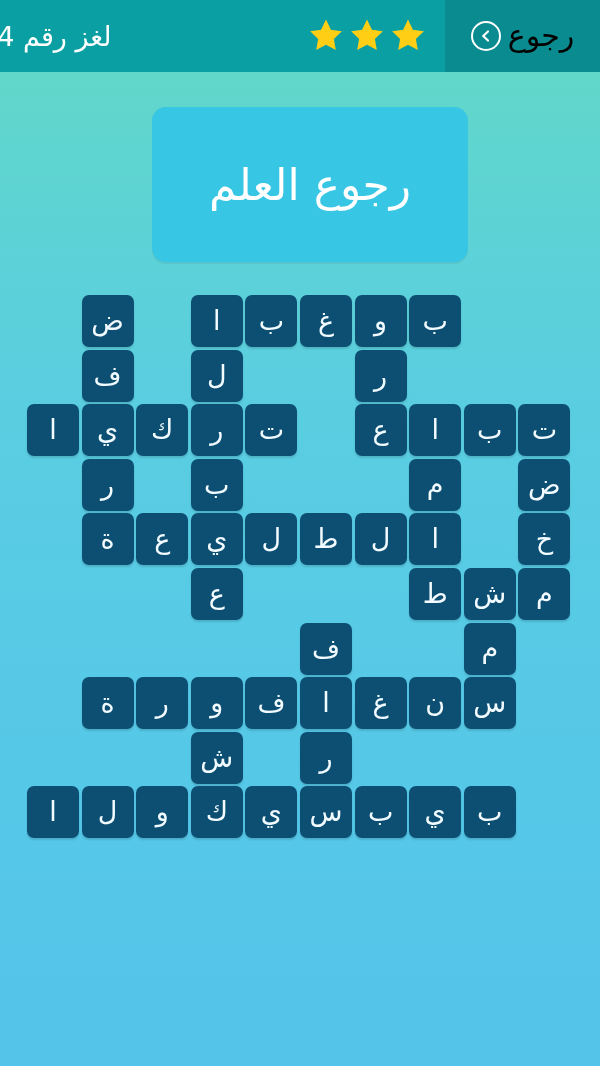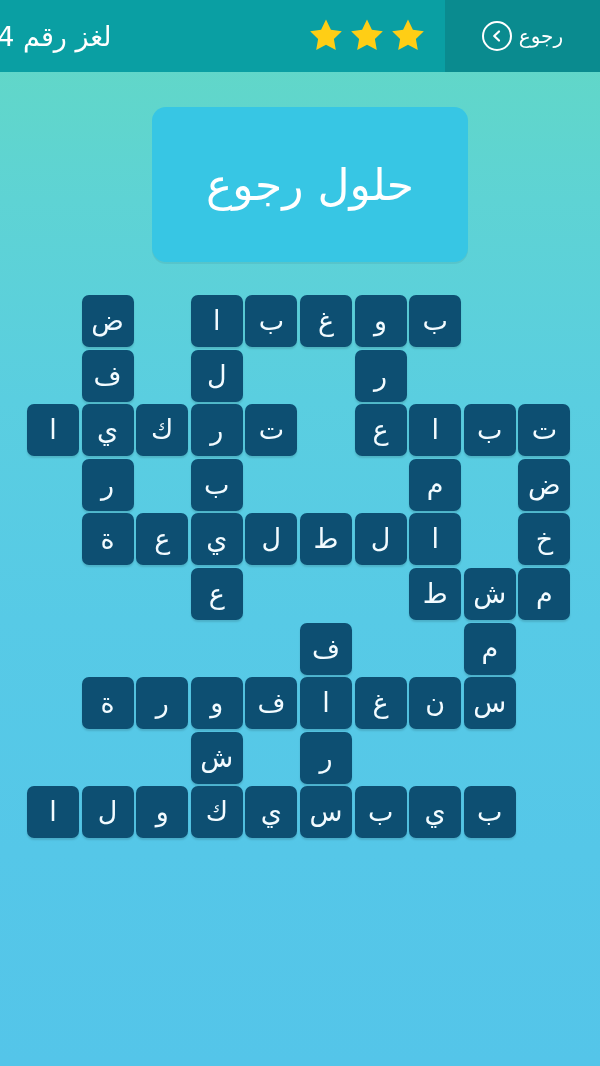--- a/index.html
+++ b/index.html
@@ -45,22 +45,22 @@
     background: #0a8b8f;
     display: flex;
     align-items: center;
     justify-content: center;
     gap: 7px;
     flex-direction: row-reverse;
     cursor: pointer;
     box-sizing: border-box;
   }
   .back-label {
-    color: #ffffff;
-    font-size: 20px;
+    color: #000000;
+    font-size: 30px;
     line-height: 1;
     direction: rtl;
     letter-spacing: 0px;
   }
   .back-circle {
     width: 30px; height: 30px;
     border: 2.5px solid #ffffff;
     border-radius: 50%;
     display: flex;
     align-items: center;
@@ -173,21 +173,21 @@
         </svg>
         <svg class="star" width="38" height="38" viewBox="0 0 24 24">
           <path d="M12 1.6l3.09 6.46 6.91.95-5.02 4.82 1.22 6.97L12 17.45 5.8 20.8l1.22-6.97L2 9.01l6.91-.95z" fill="#ffce15"></path>
         </svg>
       </div>
     </div>
 
   </div>
 
   <div class="answer-card">
-    <span class="answer-text">حلول رجوع</span>
+    <span class="answer-text">رجوع العلم</span>
   </div>
 
   <div class="grid" id="grid">
       <div class="tile" style="left: 81.6px; top: 295px; width: 52px; height: 52px;">
         <span>ض</span>
       </div>
       <div class="tile" style="left: 190.8px; top: 295px; width: 52px; height: 52px;">
         <span>ا</span>
       </div>
       <div class="tile" style="left: 245.4px; top: 295px; width: 52px; height: 52px;">

